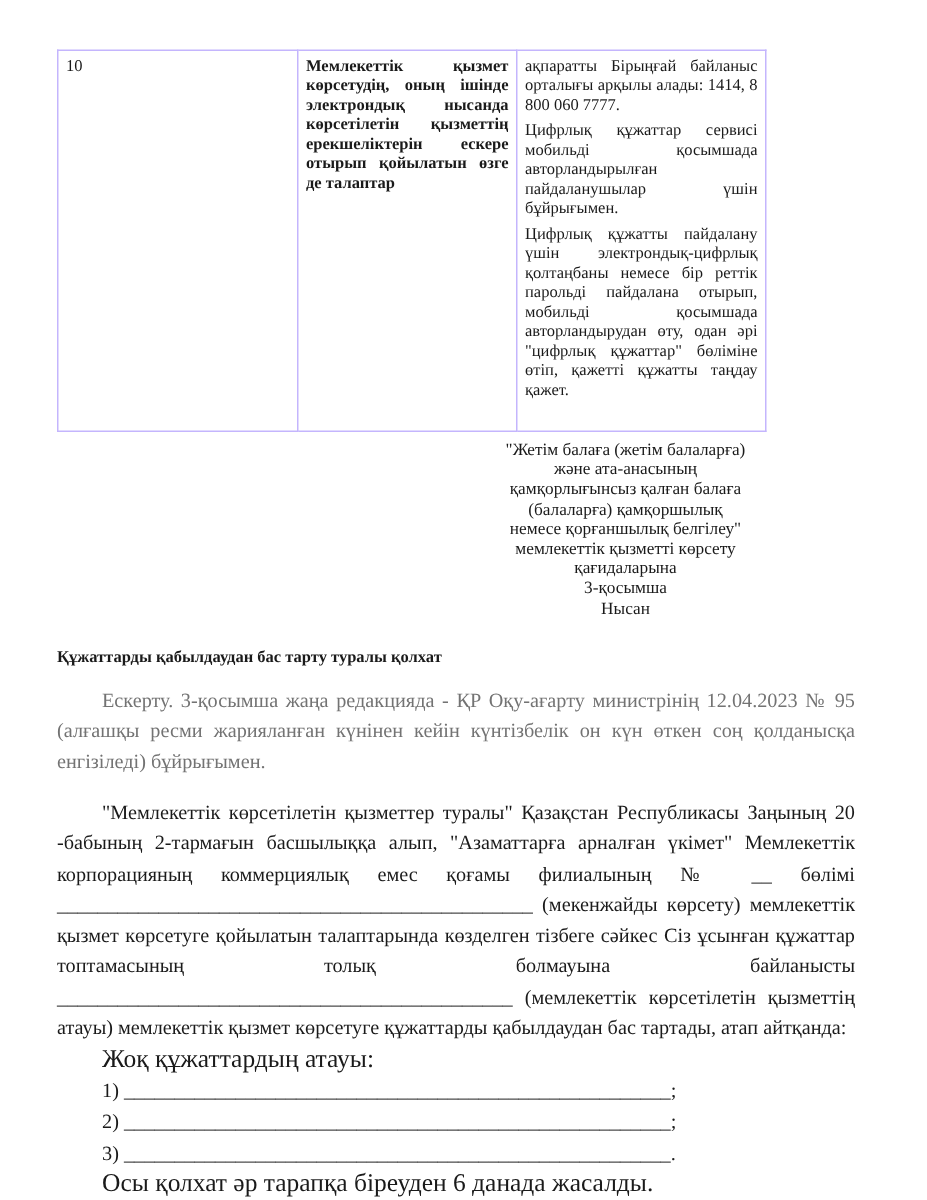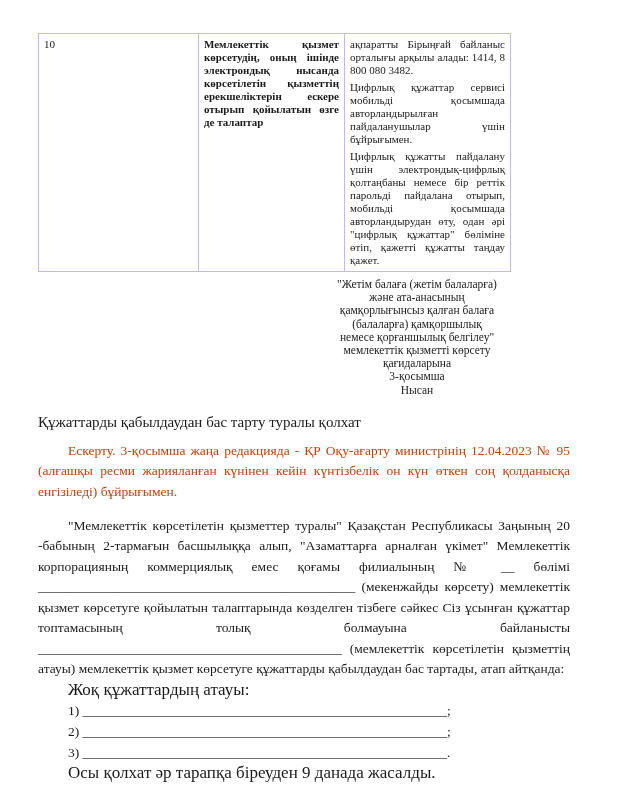--- a/index.html
+++ b/index.html
@@ -22,43 +22,43 @@
   table.doc-table td {
     border: 1px solid #c4b5fd;
     vertical-align: top;
     padding: 4px 5px;
     box-sizing: border-box;
   }
   td.cell-num { width: 160px; padding-top: 36px; padding-left: 3px; }
   td.cell-req { width: 146px; text-align: justify; padding-top: 7px; font-weight: bold; }
   td.cell-desc { width: 166px; text-align: justify; padding-top: 5px; }
   td.cell-desc p { margin: 0 0 4px 0; }
-  td.cell-desc p:last-child { margin-bottom: 0; }
+  td.cell-desc p:last-child { margin-bottom: 16px; }
   tr.doc-row { height: 206px; }
 
   
   .appendix-note {
     width: 198px;
     margin: 6px 54px 0 auto;
     text-align: center;
     font-size: 11.5px;
     line-height: 13.2px;
     white-space: pre-line;
   }
 
   
   .doc-title {
     margin-top: 16px;
-    font-weight: normal;
-    font-size: 15px;
+    font-weight: bold;
+    font-size: 11px;
     line-height: 18px;
   }
   .amendment {
     margin-top: 10px;
-    color: #c2410c;
+    color: #737373;
     font-size: 13.5px;
     line-height: 20.5px;
     text-align: justify;
     text-indent: 30px;
   }
   .body-par {
     margin: 0;
     font-size: 13.5px;
     line-height: 20.5px;
     text-align: justify;
@@ -79,21 +79,21 @@
 <body>
 
 <div class="page">
 
   <table class="doc-table">
     <tbody>
         <tr class="doc-row">
       <td class="cell-num">10</td>
       <td class="cell-req">Мемлекеттік қызмет көрсетудің, оның ішінде электрондық нысанда көрсетілетін қызметтің ерекшеліктерін ескере отырып қойылатын өзге де талаптар</td>
       <td class="cell-desc">
-        <p>ақпаратты Бірыңғай байланыс орталығы арқылы алады: 1414, 8 800 080 3482.</p>
+        <p>ақпаратты Бірыңғай байланыс орталығы арқылы алады: 1414, 8 800 060 7777.</p>
         <p>Цифрлық құжаттар сервисі мобильді қосымшада авторландырылған пайдаланушылар үшін бұйрығымен.</p>
         <p>Цифрлық құжатты пайдалану үшін электрондық-цифрлық қолтаңбаны немесе бір реттік парольді пайдалана отырып, мобильді қосымшада авторландырудан өту, одан әрі "цифрлық құжаттар" бөліміне өтіп, қажетті құжатты таңдау қажет.</p>
       </td>
     </tr>
   </tbody>
     </table>
 
   <div class="appendix-note">"Жетім балаға (жетім балаларға)
 және ата-анасының
 қамқорлығынсыз қалған балаға
@@ -111,20 +111,20 @@
   <p class="body-par">"Мемлекеттік көрсетілетін қызметтер туралы" Қазақстан Республикасы Заңының 20 -бабының 2-тармағын басшылыққа алып, "Азаматтарға арналған үкімет" Мемлекеттік корпорацияның коммерциялық емес қоғамы филиалының № __ бөлімі _______________________________________________ (мекенжайды көрсету) мемлекеттік қызмет көрсетуге қойылатын талаптарында көзделген тізбеге сәйкес Сіз ұсынған құжаттар топтамасының толық болмауына байланысты _____________________________________________ (мемлекеттік көрсетілетін қызметтің атауы) мемлекеттік қызмет көрсетуге құжаттарды қабылдаудан бас тартады, атап айтқанда:</p>
 
   <div class="indented">Жоқ құжаттардың атауы:</div>
 
   <div class="items">
     <div>1) ______________________________________________________;</div>
     <div>2) ______________________________________________________;</div>
     <div>3) ______________________________________________________.</div>
   </div>
 
-  <div class="indented">Осы қолхат әр тарапқа біреуден 9 данада жасалды.</div>
+  <div class="indented">Осы қолхат әр тарапқа біреуден 6 данада жасалды.</div>
 
   <div class="sig-block">
     <div class="sig-rule">____________________________________________________________________</div>
 
   </div>
 
 </div>
 
 </body></html>

